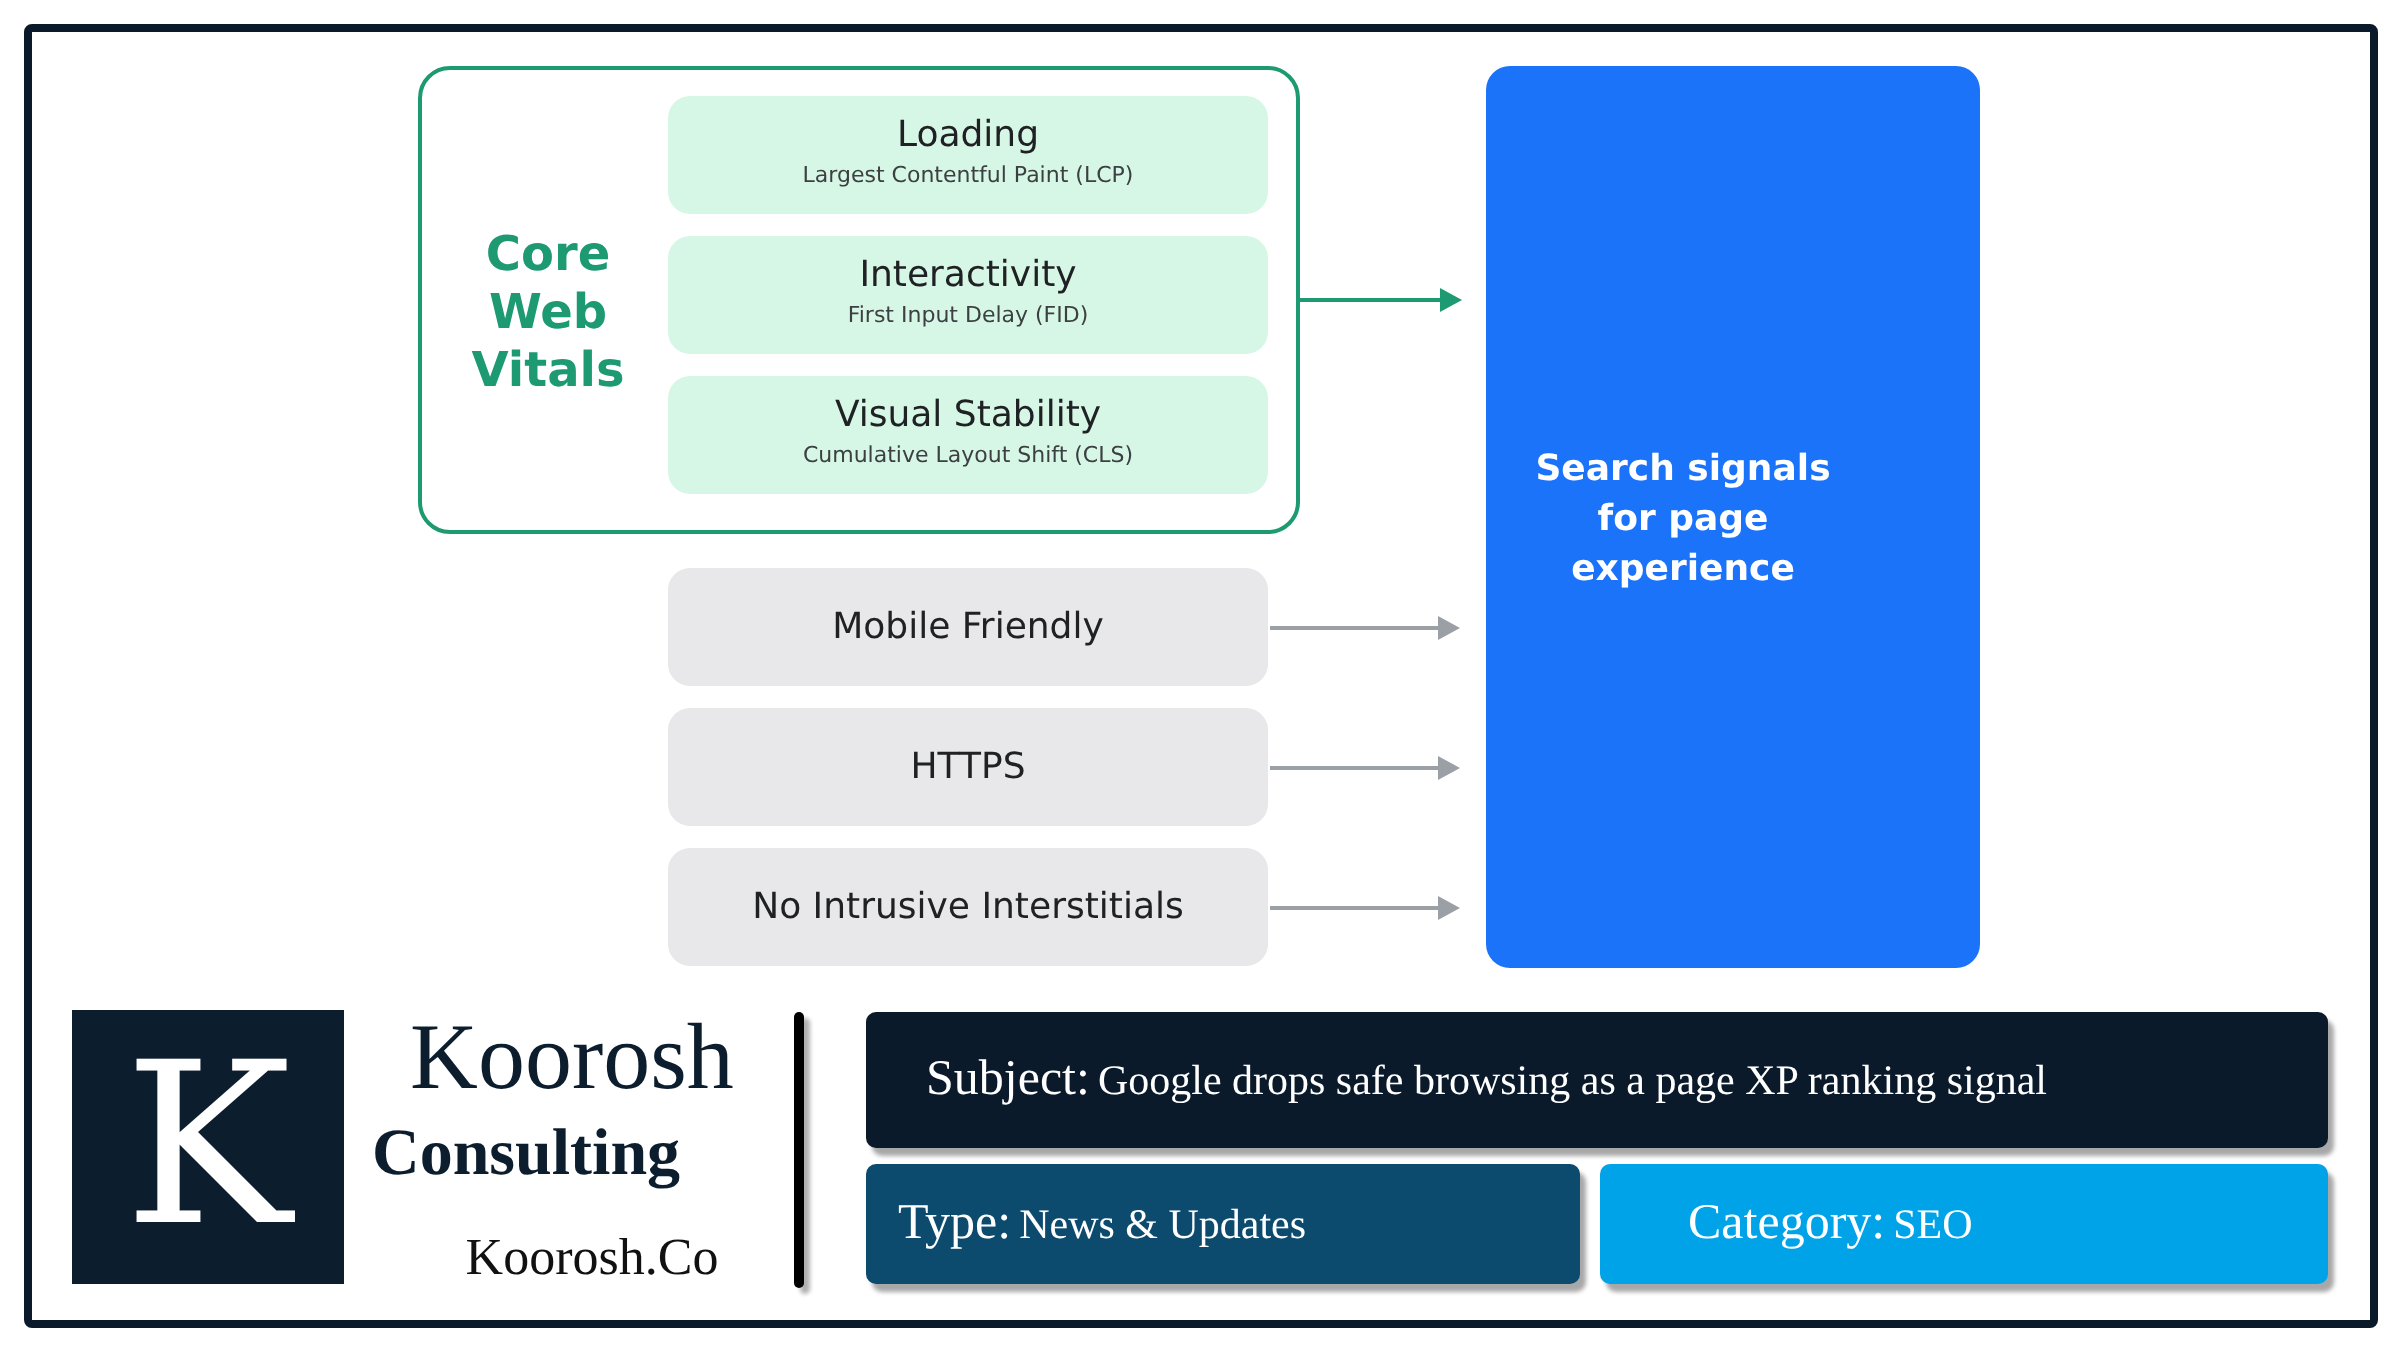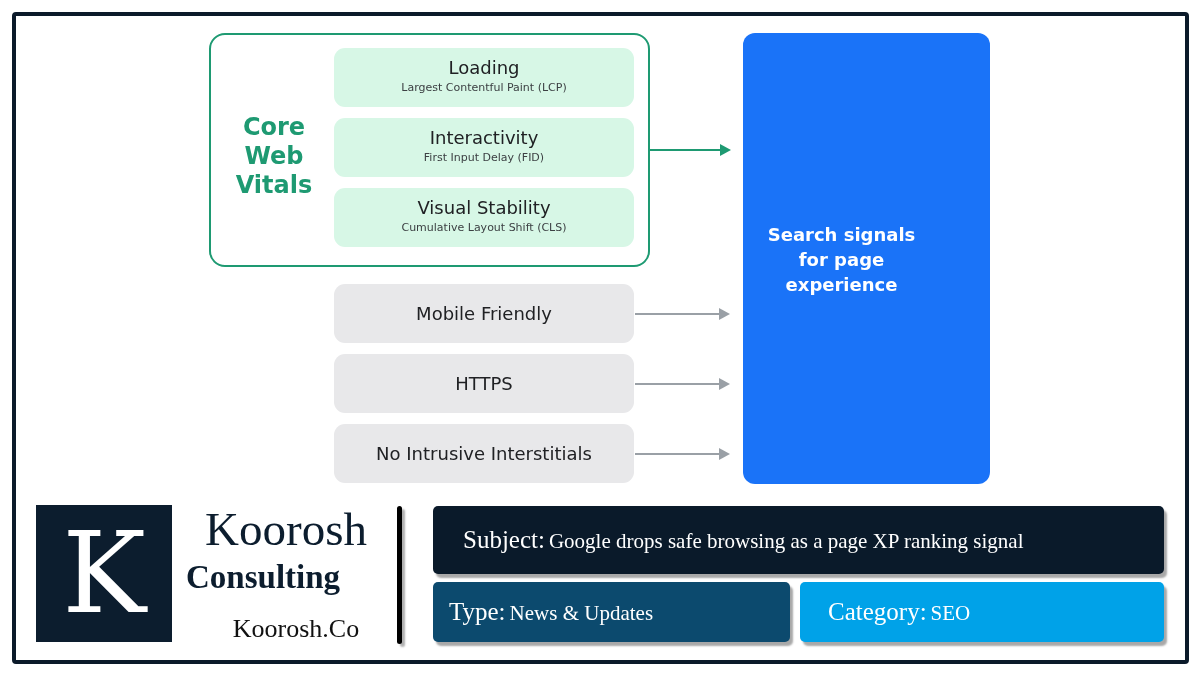--- a/index.html
+++ b/index.html
@@ -77,21 +77,21 @@
 
   .tag {
     position: absolute; border-radius: 5px; color: #ffffff;
     font-family: "Liberation Serif", serif; box-shadow: 3px 4px 2px #a8a8a8;
     white-space: nowrap;
   }
   .tag .k { font-size: 25px; }
   .tag .v { font-size: 21px; }
   .subject-tag { left: 433px; top: 506px; width: 731px; height: 68px; background: #0a1a2a; padding-left: 30px; line-height: 68px; }
   .type-tag { left: 433px; top: 582px; width: 357px; height: 60px; background: #0c4a6e; padding-left: 16px; line-height: 60px; }
-  .category-tag { left: 800px; top: 582px; width: 364px; height: 60px; background: #00a2e8; padding-left: 28px; line-height: 60px; }
+  .category-tag { left: 800px; top: 582px; width: 364px; height: 60px; background: #00a2e8; padding-left: 44px; line-height: 60px; }
 </style>
 </head>
 <body>
 
 <div class="frame"></div>
 
 <div class="cwv-group"></div>
 <div class="cwv-title">
   <span style="display:block; width:90px; margin:0 auto;">Core Web Vitals</span>
 </div>

